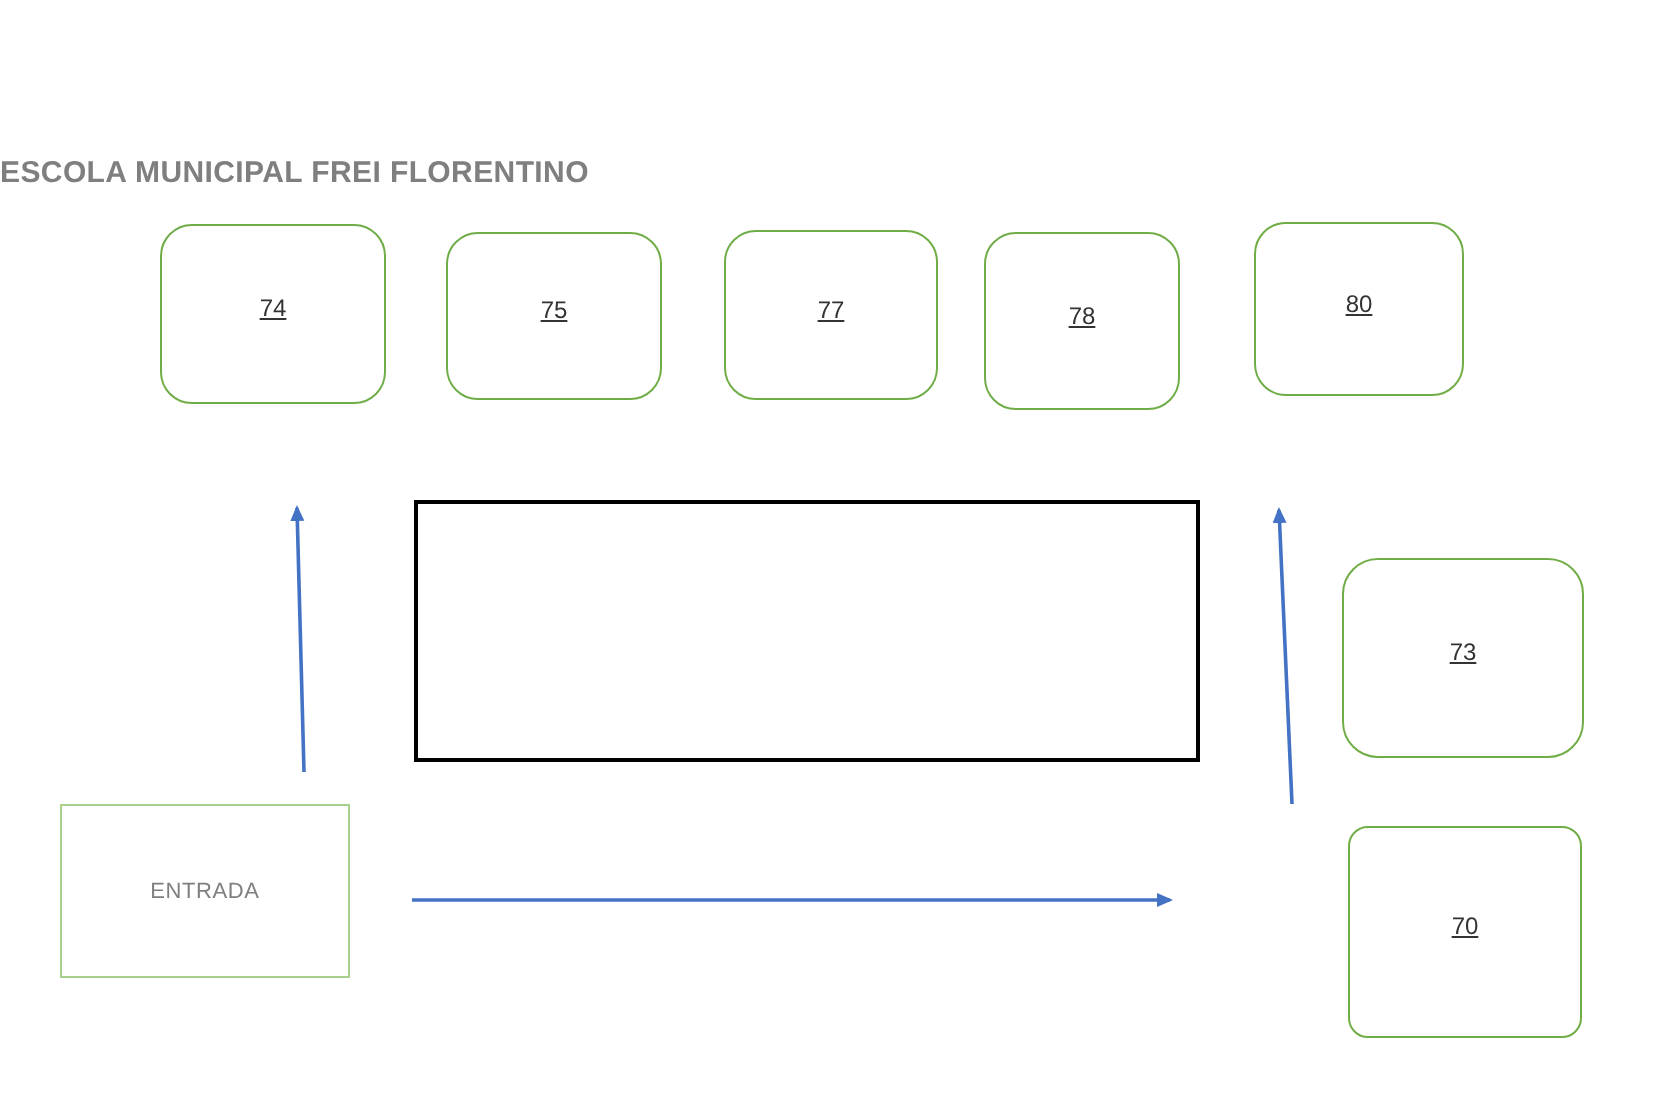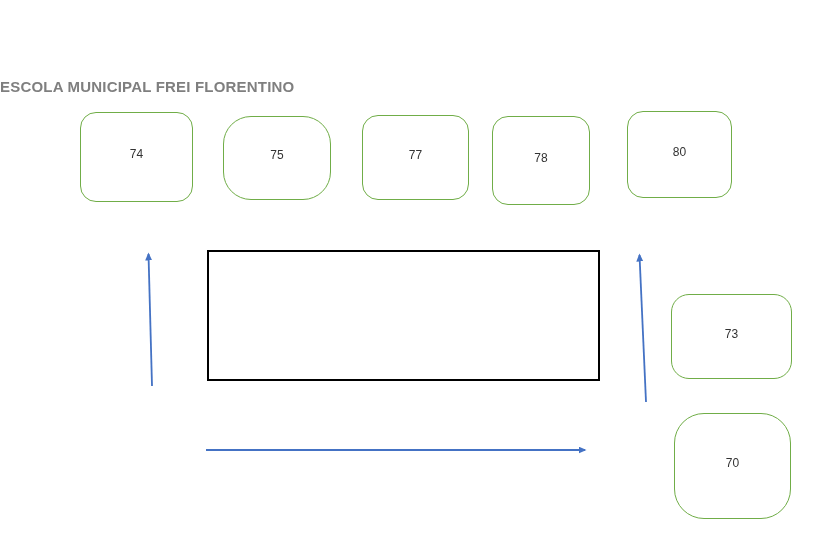--- a/index.html
+++ b/index.html
@@ -34,29 +34,30 @@
   .room{
     position:absolute;
     background:#ffffff;
     border:1.4px solid var(--room-border);
     border-radius:16px;
     display:flex;
     align-items:center;
     justify-content:center;
     font-size:12px;
     color:var(--room-text);
+    text-decoration:underline;
   }
   .room span{transform:translateY(-3px);}
   .room-74{left:80px;  top:112px; width:113px; height:90px;}
-  .room-75{left:223px; top:116px; width:108px; height:84px;border-radius:28px;}
+  .room-75{left:223px; top:116px; width:108px; height:84px;}
   .room-77{left:362px; top:115px; width:107px; height:85px;align-items:center;}
   .room-78{left:492px; top:116px; width:98px;  height:89px;text-align:right;}
   .room-80{left:615px; top:111px; width:105px; height:87px;margin-left:12px;}
-  .room-73{left:671px; top:294px; width:121px; height:85px; border-radius:18px;}
-  .room-70{left:674px; top:413px; width:117px; height:106px; border-radius:30px;}
+  .room-73{left:671px; top:279px; width:121px; height:100px; border-radius:18px;}
+  .room-70{left:674px; top:413px; width:117px; height:106px; border-radius:10px;}
   .building{
     position:absolute;
     left:207px; top:250px;
     width:393px; height:131px;
     background:#ffffff;
     border:2px solid var(--building-border);
   }
   .entrance{
     position:absolute;
     left:30px; top:402px;
@@ -106,20 +107,23 @@
   </div>
   <div class="room room-73">
     <span>73</span>
   </div>
   <div class="room room-70">
     <span>70</span>
   </div>
 
   <div class="building"></div>
 
+  <div class="entrance">
+    <span>ENTRADA</span>
+  </div>
 
   <svg class="arrows" viewBox="0 0 835 560" xmlns="http://www.w3.org/2000/svg">
     <defs>
       <marker id="ah" markerWidth="9" markerHeight="9" refX="6.5" refY="3.5" orient="auto" markerUnits="userSpaceOnUse">
         <path class="arrowhead" d="M0,0 L8,3.5 L0,7 Z"></path>
       </marker>
     </defs>
     <line x1="152" y1="386" x2="148.5" y2="254" marker-end="url(#ah)"></line>
     <line x1="646" y1="402" x2="639.5" y2="255" marker-end="url(#ah)"></line>
     <line x1="206" y1="450" x2="585" y2="450" marker-end="url(#ah)"></line>

